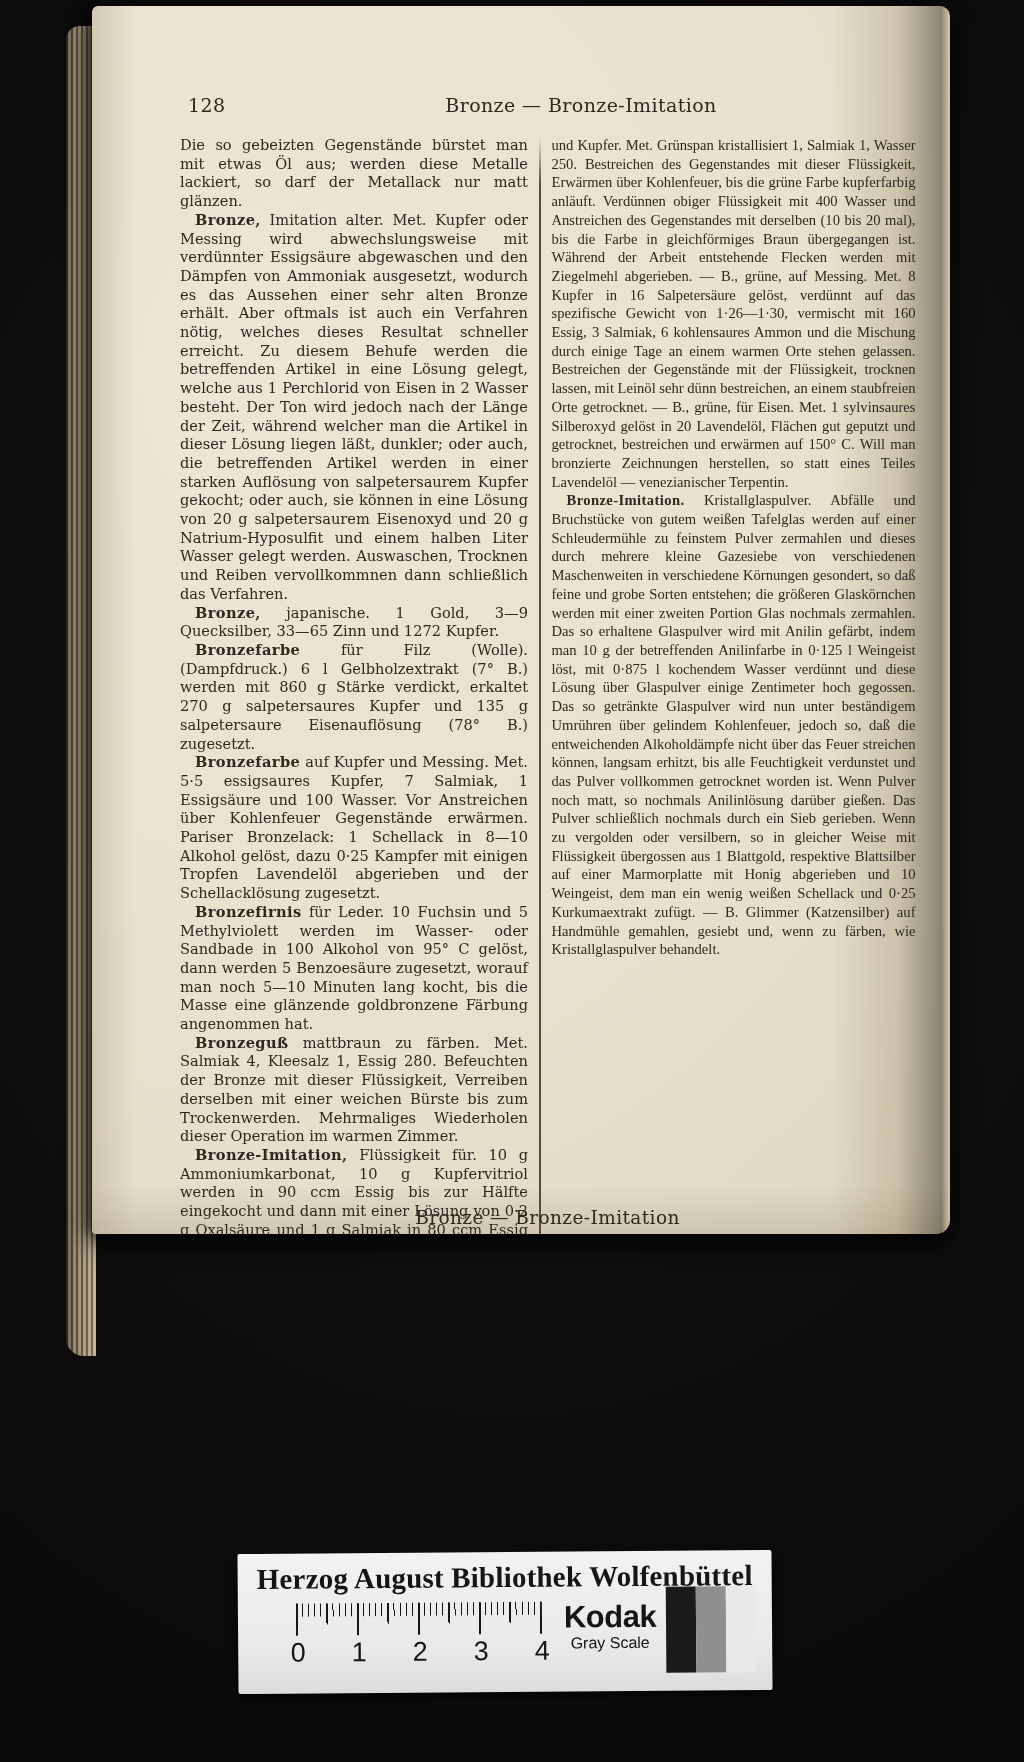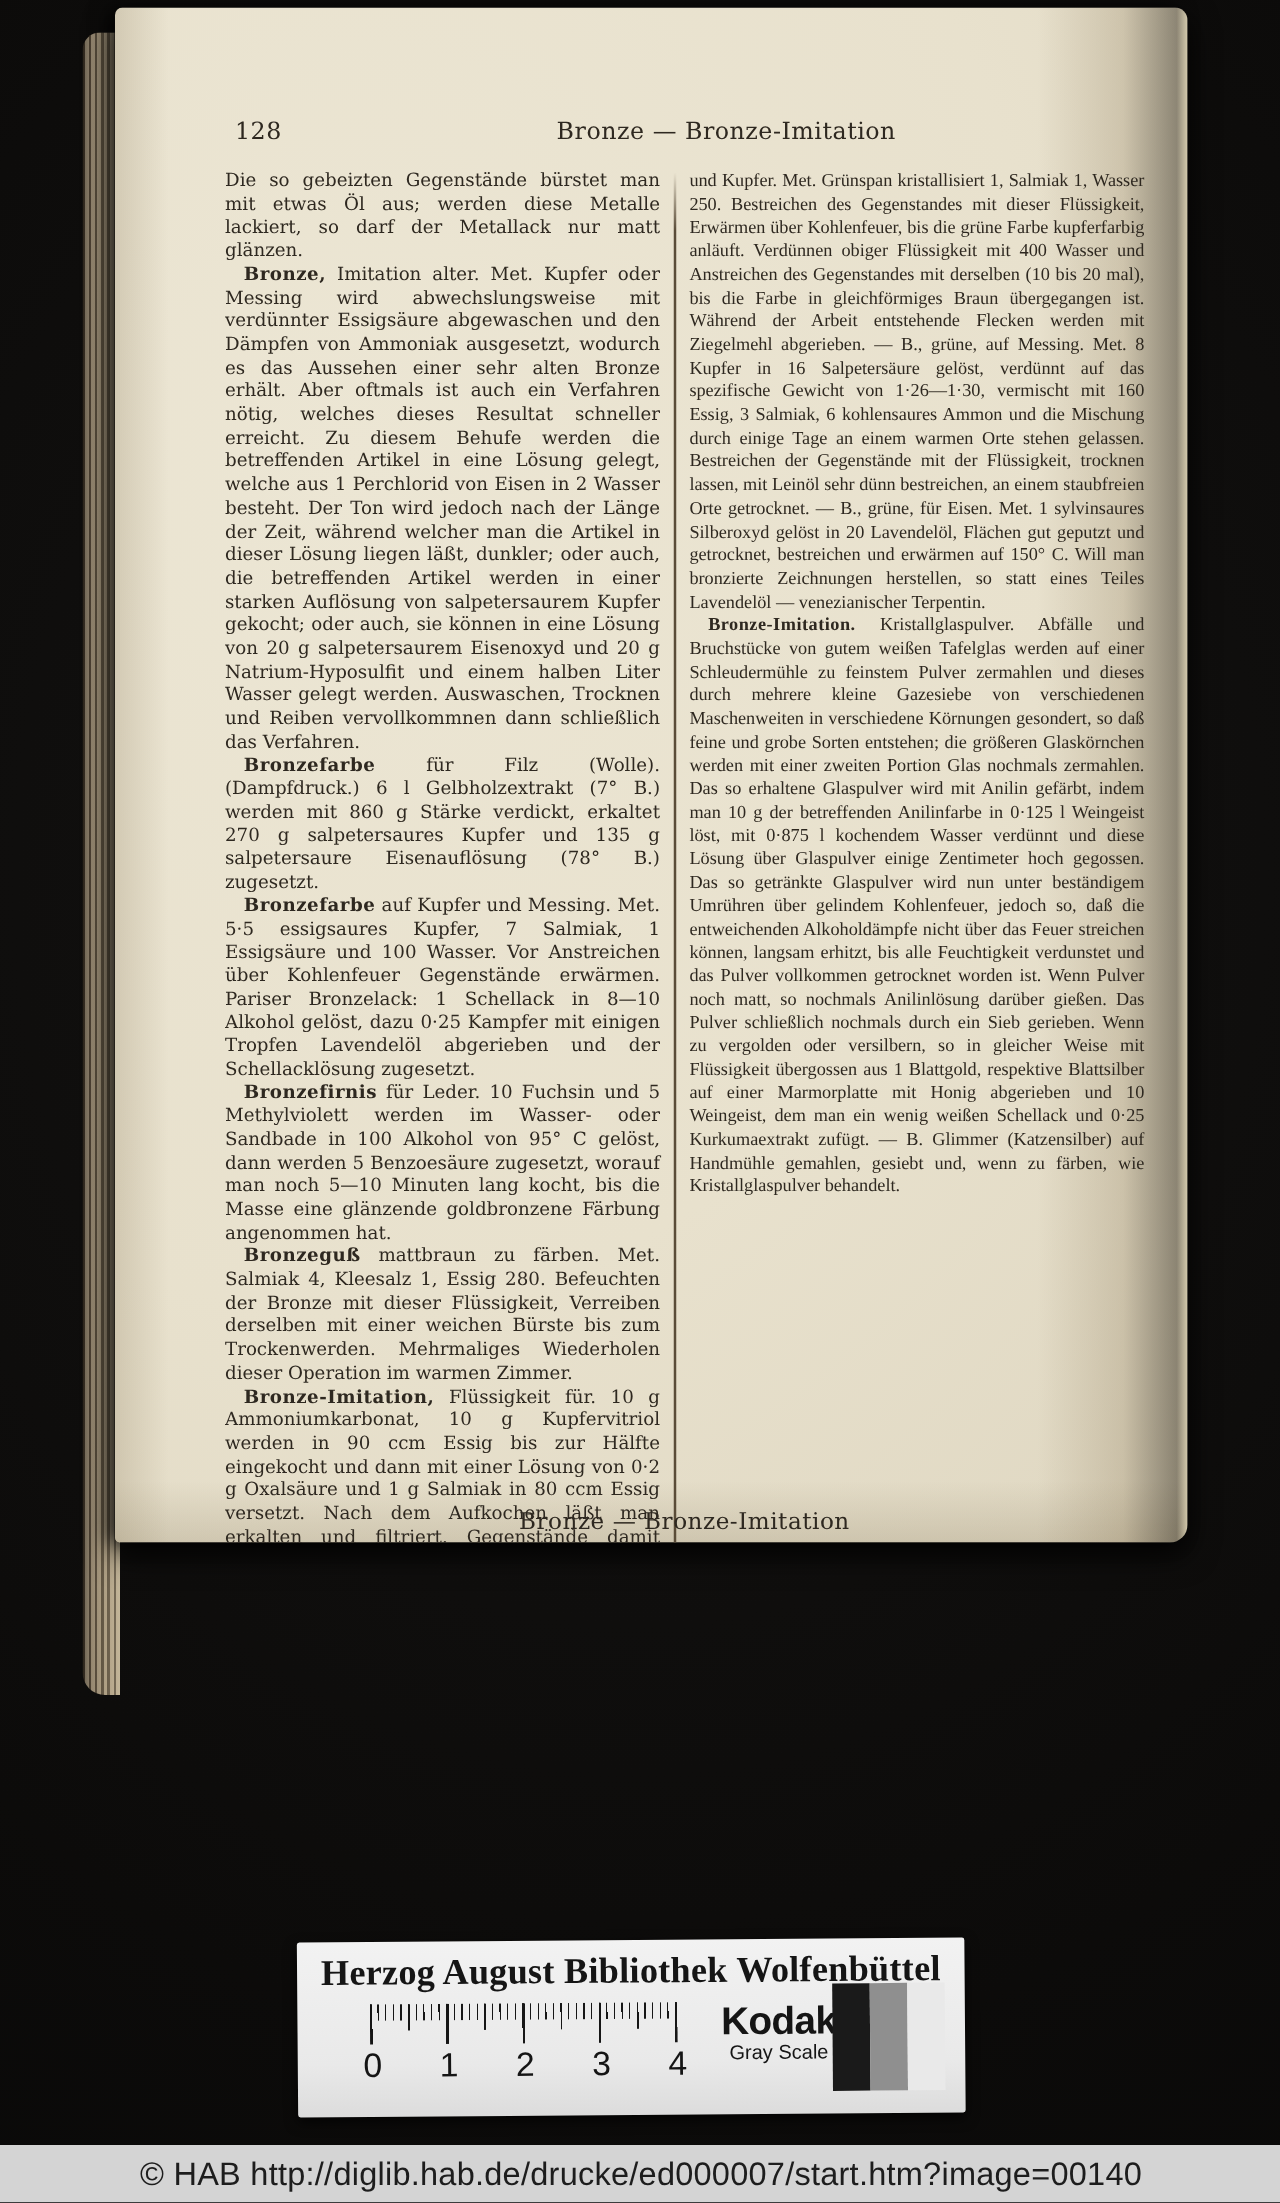--- a/index.html
+++ b/index.html
@@ -71,21 +71,21 @@
     height:32px;width:246px;
     background-image:
       repeating-linear-gradient(90deg,#161616 0 2px, transparent 2px 61px),
       repeating-linear-gradient(90deg,#161616 0 1.4px, transparent 1.4px 30.5px),
       repeating-linear-gradient(90deg,#161616 0 1px, transparent 1px 6.1px);
     background-size:246px 32px,246px 21px,246px 13px;
     background-repeat:no-repeat;
   }
   .tick-labels{position:relative;height:36px;font-size:27px;}
   .tick-labels span{position:absolute;top:2px;transform:translateX(-50%);}
-  .kodak{position:absolute;left:330px;top:6px;width:110px;text-align:center;}
+  .kodak{position:absolute;left:317px;top:6px;width:110px;text-align:center;}
   .kodak-name{font-weight:bold;font-size:31px;letter-spacing:-.5px;}
   .kodak-sub{font-size:16px;margin-top:-1px;}
   .patches{position:absolute;right:16px;top:-6px;display:flex;height:86px;}
   .patch{width:30px;height:86px;}
 
   
   .caption-bar{
     position:absolute;left:0;bottom:0;width:1024px;height:46px;
     background:#d4d4d4;
     font-family:"Liberation Sans",sans-serif;font-size:26px;color:#1d1d1d;
@@ -103,20 +103,21 @@
   <div class="book-page">
     <div class="page-head">
       <span class="pagenum">128</span>
       <span class="running-header">Bronze — Bronze-Imitation</span>
     </div>
 
     <div class="cols">
       <div class="col col-left">
         <p class="para cont"><b class="lead"></b><span>Die so gebeizten Gegenstände bürstet man mit etwas Öl aus; werden diese Metalle lackiert, so darf der Metallack nur matt glänzen.</span></p>
         <p class="para"><b class="lead">Bronze,</b><span> Imitation alter. Met. Kupfer oder Messing wird abwechslungsweise mit verdünnter Essigsäure abgewaschen und den Dämpfen von Ammoniak ausgesetzt, wodurch es das Aussehen einer sehr alten Bronze erhält. Aber oftmals ist auch ein Verfahren nötig, welches dieses Resultat schneller erreicht. Zu diesem Behufe werden die betreffenden Artikel in eine Lösung gelegt, welche aus 1 Perchlorid von Eisen in 2 Wasser besteht. Der Ton wird jedoch nach der Länge der Zeit, während welcher man die Artikel in dieser Lösung liegen läßt, dunkler; oder auch, die betreffenden Artikel werden in einer starken Auflösung von salpetersaurem Kupfer gekocht; oder auch, sie können in eine Lösung von 20 g salpetersaurem Eisenoxyd und 20 g Natrium-Hyposulfit und einem halben Liter Wasser gelegt werden. Auswaschen, Trocknen und Reiben vervollkommnen dann schließlich das Verfahren.</span></p>
+        <p class="para"><b class="lead">Bronze,</b><span> japanische. 1 Gold, 3—9 Quecksilber, 33—65 Zinn und 1272 Kupfer.</span></p>
         <p class="para"><b class="lead">Bronzefarbe</b><span> für Filz (Wolle). (Dampfdruck.) 6 l Gelbholzextrakt (7° B.) werden mit 860 g Stärke verdickt, erkaltet 270 g salpetersaures Kupfer und 135 g salpetersaure Eisenauflösung (78° B.) zugesetzt.</span></p>
         <p class="para"><b class="lead">Bronzefarbe</b><span> auf Kupfer und Messing. Met. 5·5 essigsaures Kupfer, 7 Salmiak, 1 Essigsäure und 100 Wasser. Vor Anstreichen über Kohlenfeuer Gegenstände erwärmen. Pariser Bronzelack: 1 Schellack in 8—10 Alkohol gelöst, dazu 0·25 Kampfer mit einigen Tropfen Lavendelöl abgerieben und der Schellacklösung zugesetzt.</span></p>
         <p class="para"><b class="lead">Bronzefirnis</b><span> für Leder. 10 Fuchsin und 5 Methylviolett werden im Wasser- oder Sandbade in 100 Alkohol von 95° C gelöst, dann werden 5 Benzoesäure zugesetzt, worauf man noch 5—10 Minuten lang kocht, bis die Masse eine glänzende goldbronzene Färbung angenommen hat.</span></p>
         <p class="para"><b class="lead">Bronzeguß</b><span> mattbraun zu färben. Met. Salmiak 4, Kleesalz 1, Essig 280. Befeuchten der Bronze mit dieser Flüssigkeit, Verreiben derselben mit einer weichen Bürste bis zum Trockenwerden. Mehrmaliges Wiederholen dieser Operation im warmen Zimmer.</span></p>
         <p class="para"><b class="lead">Bronze-Imitation,</b><span> Flüssigkeit für. 10 g Ammoniumkarbonat, 10 g Kupfervitriol werden in 90 ccm Essig bis zur Hälfte eingekocht und dann mit einer Lösung von 0·2 g Oxalsäure und 1 g Salmiak in 80 ccm Essig versetzt. Nach dem Aufkochen läßt man erkalten und filtriert. Gegenstände damit bestreichen, nach dem Eintrocknen in heißes Wasser gelegt.</span></p>
         <p class="para"><b class="lead">Bronze-Imitation,</b><span> braune, auf Messing</span></p>
       </div>
 
       <div class="col-divider"></div>
 
@@ -147,17 +148,14 @@
         <div class="kodak-sub">Gray Scale</div>
       </div>
       <div class="patches">
         <div class="patch" style="background: rgb(26, 26, 26);"></div>
         <div class="patch" style="background: rgb(143, 143, 143);"></div>
         <div class="patch" style="background: rgb(233, 233, 233);"></div>
       </div>
     </div>
   </div>
 
-  <div class="caption-bar">
-    <span>© HAB http://diglib.hab.de/drucke/ed000007/start.htm?image=00140</span>
-  </div>
 
 </div>
 
 </body></html>

